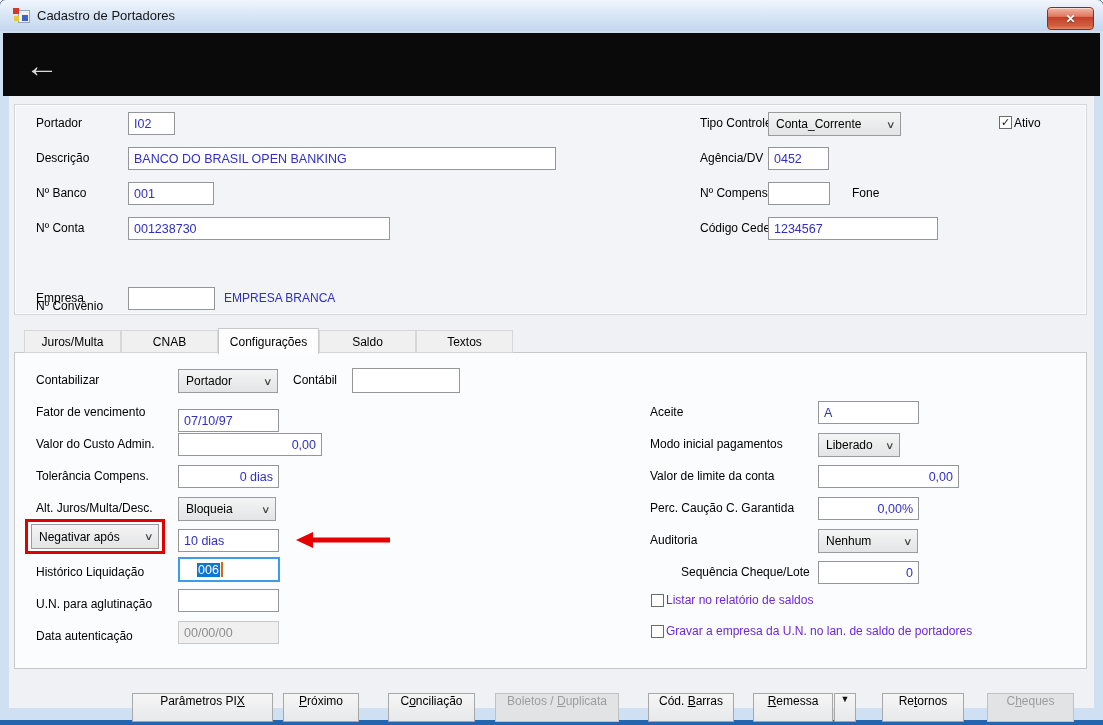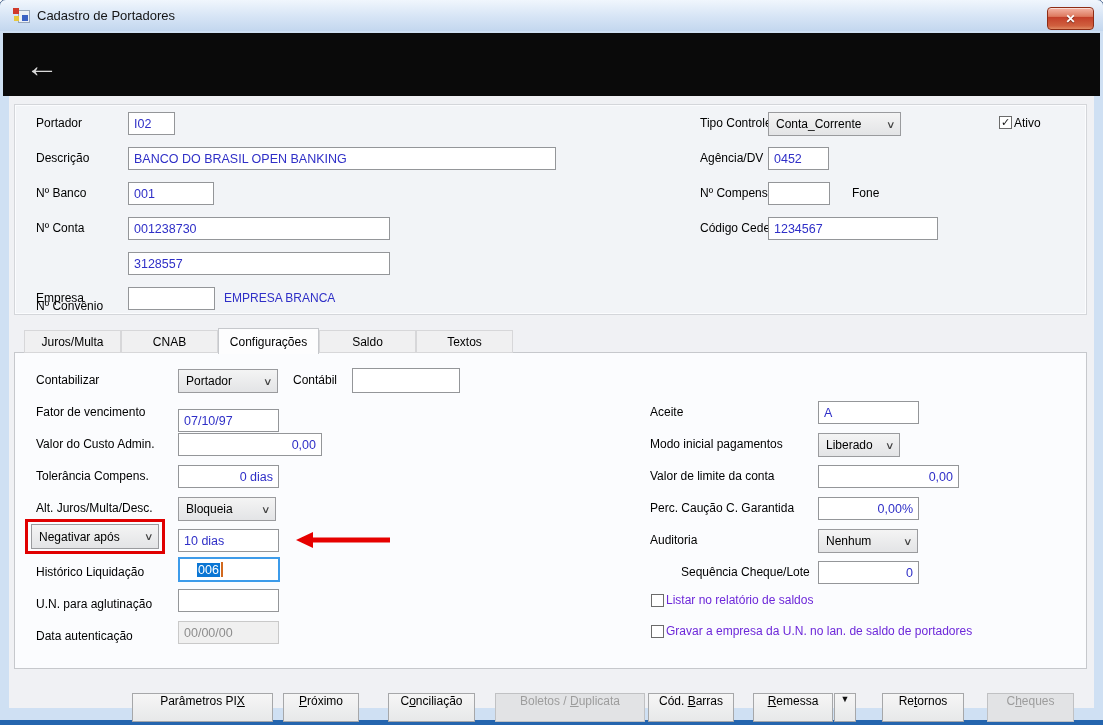--- a/index.html
+++ b/index.html
@@ -105,23 +105,20 @@
   <div class="fld" style="left:128px;top:182px;width:86px;">
       <span>001</span>
     </div>
 
   <div class="lbl" style="left:36px;top:217px;">Nº Conta</div>
   <div class="fld" style="left:128px;top:217px;width:262px;">
       <span>001238730</span>
     </div>
 
   <div class="lbl" style="left:36px;top:252px;margin-top:43px;">Nº Convênio</div>
-  <div class="fld" style="left:128px;top:252px;width:262px;">
-      <span>3128557</span>
-    </div>
 
   <div class="lbl" style="left:36px;top:287px;">Empresa</div>
   <div class="fld" style="left:128px;top:287px;width:87px;">
       <span></span>
     </div>
   <div class="side-lbl" style="left:224px;top:287px;">EMPRESA BRANCA</div>
 
   <div class="lbl" style="left:700px;top:112px;">Tipo Controle</div>
   <div class="combo" style="left:768px;top:112px;width:133px;">
     <span>Conta_Corrente</span>
@@ -248,21 +245,21 @@
 
   <div class="chk" style="left:651px;top:594px;"></div>
   <div class="chklbl" style="left:666px;top:591px;">Listar no relatório de saldos</div>
 
   <div class="chk" style="left:651px;top:625px;"></div>
   <div class="chklbl" style="left:666px;top:622px;">Gravar a empresa da U.N. no lan. de saldo de portadores</div>
 
   <div class="btn" style="left:132px;width:141px;"><span>Parâmetros PI</span><span class="mn">X</span><span></span></div>
   <div class="btn" style="left:283px;width:76px;"><span></span><span class="mn">P</span><span>róximo</span></div>
   <div class="btn" style="left:388px;width:87px;"><span>C</span><span class="mn">o</span><span>nciliação</span></div>
-  <div class="btn dis" style="left:495px;width:150px;"><span>Boletos / </span><span class="mn">D</span><span>uplicata</span></div>
+  <div class="btn dis" style="left:495px;width:124px;"><span>Boletos / </span><span class="mn">D</span><span>uplicata</span></div>
   <div class="btn" style="left:648px;width:86px;"><span>Cód. </span><span class="mn">B</span><span>arras</span></div>
   <div class="btn" style="left:753px;width:80px;"><span></span><span class="mn">R</span><span>emessa</span></div>
   <div class="btn" style="left:834px;width:22px;"><span class="split-arrow">▼</span></div>
   <div class="btn" style="left:882px;width:82px;"><span>Re</span><span class="mn">t</span><span>ornos</span></div>
   <div class="btn dis" style="left:987px;width:87px;"><span>C</span><span class="mn">h</span><span>eques</span></div>
 
   <div class="bottom-strip"></div>
 </div>
 
 </body></html>

